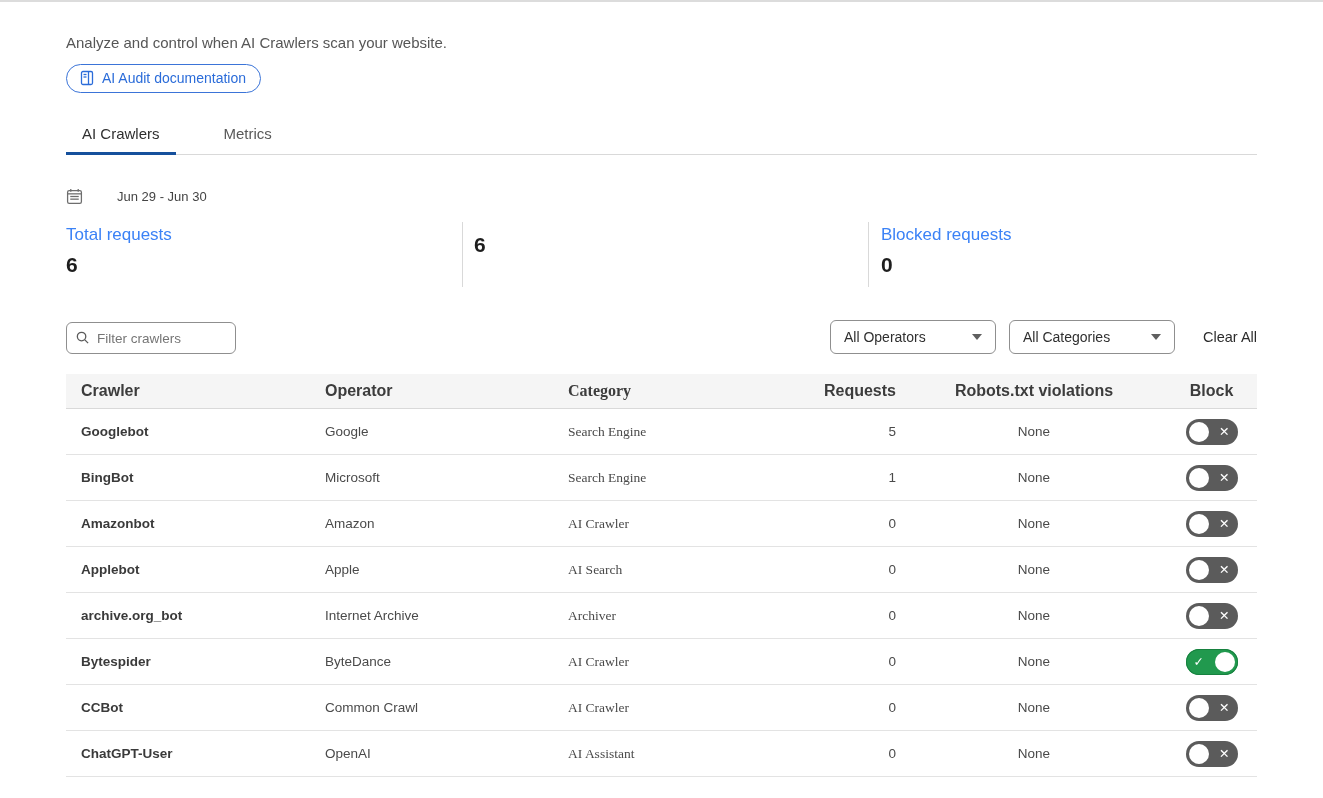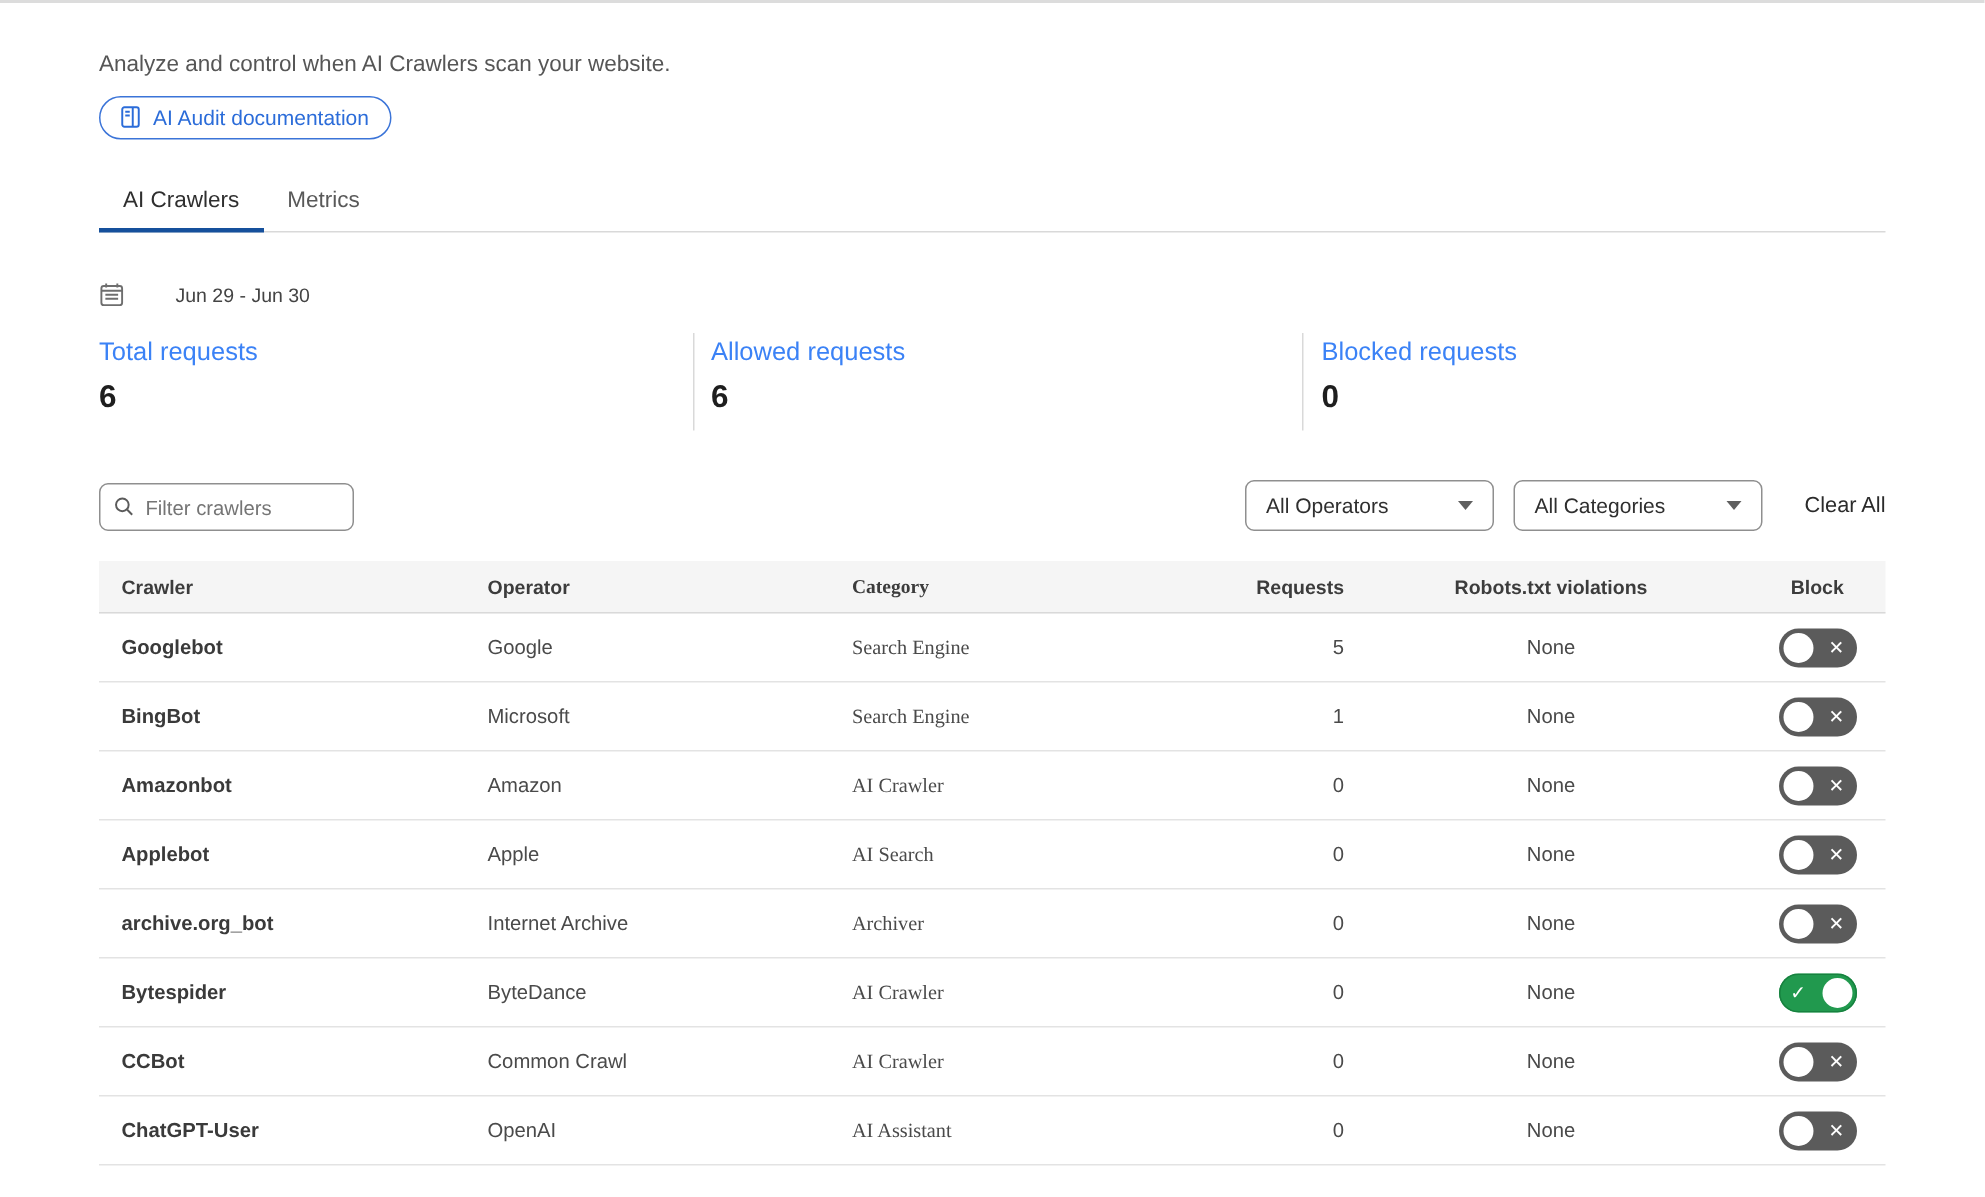--- a/index.html
+++ b/index.html
@@ -21,21 +21,21 @@
   }
   .subtitle { margin-top: 13px; font-size: 15px; color: #565656; }
   .doc-btn {
     margin-top: 13px; display: inline-flex; align-items: center; gap: 7px;
     background: #fff; border: 1px solid #3b74d8; color: #2b6cd9;
     font-size: 14px; font-family: inherit; padding: 5px 14px 6px 12px;
     border-radius: 15px; cursor: pointer;
   }
   .doc-btn svg { display: block; }
   
-  .tabs { margin-top: 22px; display: flex; border-bottom: 1px solid #d9d9d9; }
+  .tabs { margin-top: 22px; display: flex; border-bottom: 1px solid #d9d9d9; gap: 32px; }
   .tab {
     padding: 10px 16px 12px 16px; font-size: 15px; color: #595959;
     cursor: pointer; position: relative; background: none; border: none;
     font-family: inherit;
   }
   .tab.active { color: #2f2f2f; }
   .tab.active::after {
     content: ""; position: absolute; left: 0; right: 0; bottom: -1px;
     height: 3px; background: #15509c;
   }
@@ -72,21 +72,21 @@
     border-right: 5px solid transparent; border-top: 6px solid #5f5f5f;
   }
   .clear-all {
     margin-left: 28px; background: none; border: none; font-family: inherit;
     font-size: 14.5px; color: #2b2b2b; cursor: pointer;
   }
   
   .table { margin-top: 20px; }
   .t-header {
     display: flex; align-items: center; height: 35px; background: #f5f5f5;
-    border-bottom: 1px solid #d9d9d9; font-size: 13px; font-weight: bold; color: #3c3c3c;
+    border-bottom: 1px solid #d9d9d9; font-size: 16px; font-weight: bold; color: #3c3c3c;
   }
   .t-row {
     display: flex; align-items: center; height: 46px;
     border-bottom: 1px solid #e3e3e3; font-size: 13.5px; color: #4a4a4a;
   }
   .col-crawler { width: 259px; padding-left: 15px; }
   .col-operator { width: 243px; }
   .col-category { width: 232px; font-family: Liberation Serif, serif; }
   .col-requests { width: 102px; text-align: right; padding-right: 6px; }
   .col-violations { width: 264px; text-align: center; }
@@ -148,21 +148,20 @@
   </span>
   <span class="date-text">Jun 29 - Jun 30</span>
 </div>
 
 <section class="stats-row">
   <div class="stat stat-1">
     <div class="stat-label">Total requests</div>
     <div class="stat-value">6</div>
   </div>
   <div class="stat stat-2">
-    <div class="stat-label">Allowed requests</div>
     <div class="stat-value">6</div>
   </div>
   <div class="stat stat-3">
     <div class="stat-label">Blocked requests</div>
     <div class="stat-value">0</div>
   </div>
 </section>
 
 <section class="filter-bar">
   <div class="search-wrap">

